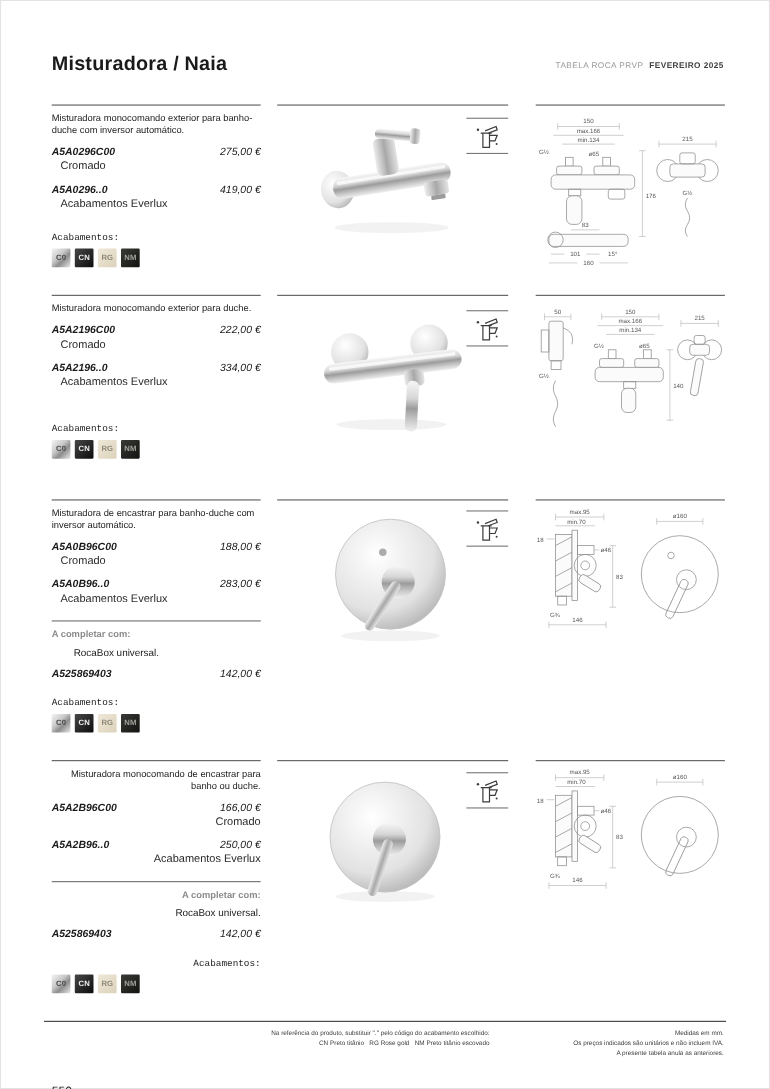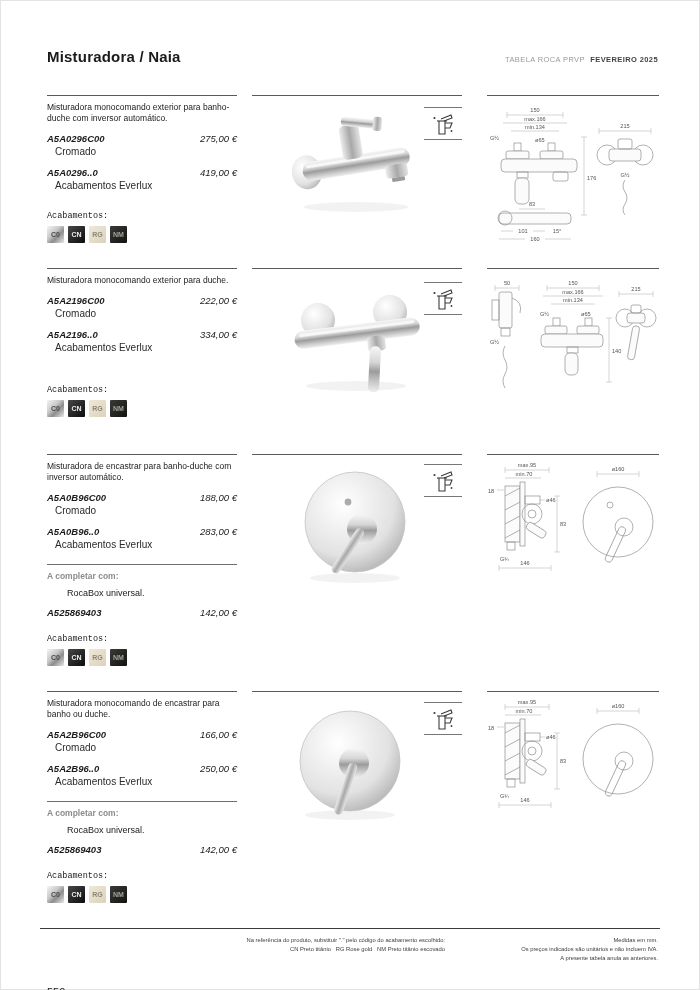--- a/index.html
+++ b/index.html
@@ -1,26 +1,26 @@
 <!DOCTYPE html>
 <html><head>
 <meta charset="utf-8">
 <style>
   html,body{margin:0;padding:0;background:#fff;}
   .page{position:relative;width:700px;height:990px;background:#ffffff;
         font-family:"Liberation Sans",sans-serif;color:#1a1a1a;overflow:hidden;
         box-shadow:inset 0 0 0 1px #e3e3e3;}
   
-  .hdr-title{position:absolute;left:47px;top:48px;font-size:15px;font-weight:bold;letter-spacing:.2px;}
+  .hdr-title{position:absolute;left:47px;top:48px;font-size:18px;font-weight:bold;letter-spacing:.2px;}
   .hdr-right{position:absolute;right:42px;top:55px;font-size:7.5px;letter-spacing:.4px;}
   .hdr-right .lbl{color:#9a9a9a;}
   .hdr-right .date{color:#3f3f3f;font-weight:bold;margin-left:3px;text-align:center;}
   
   .section{position:absolute;left:0;width:700px;}
-  .s1{top:95px;height:173px;} .s2{top:268px;height:186px;} .s3{top:454px;height:237px;} .s4{top:691px;height:237px;}
+  .s1{top:95px;height:173px;} .s2{top:268px;height:186px;} .s3{top:454px;height:237px;} .s4{top:691px;height:237px;text-align:right;}
   .col-line{position:absolute;top:0;border-top:1px solid #5a5a5a;height:0;}
   .cl-l{left:47px;width:190px;} .cl-m{left:252px;width:210px;} .cl-r{left:487px;width:172px;}
   .textcol{position:absolute;left:47px;top:0;width:190px;}
   .sec-desc{margin-top:7px;font-size:8.5px;line-height:11px;color:#222;}
   .prow{display:flex;justify-content:space-between;align-items:baseline;margin-top:9px;font-style:italic;}
   .prow.second{margin-top:10px;}
   .pcode{font-size:9.5px;font-weight:bold;}
   .pprice{font-size:9.5px;}
   .pfinish{font-size:10px;margin:2px 0 0 8px;color:#2a2a2a;}
   .comp-div{border-top:1px solid #6f6f6f;margin-top:14px;}

